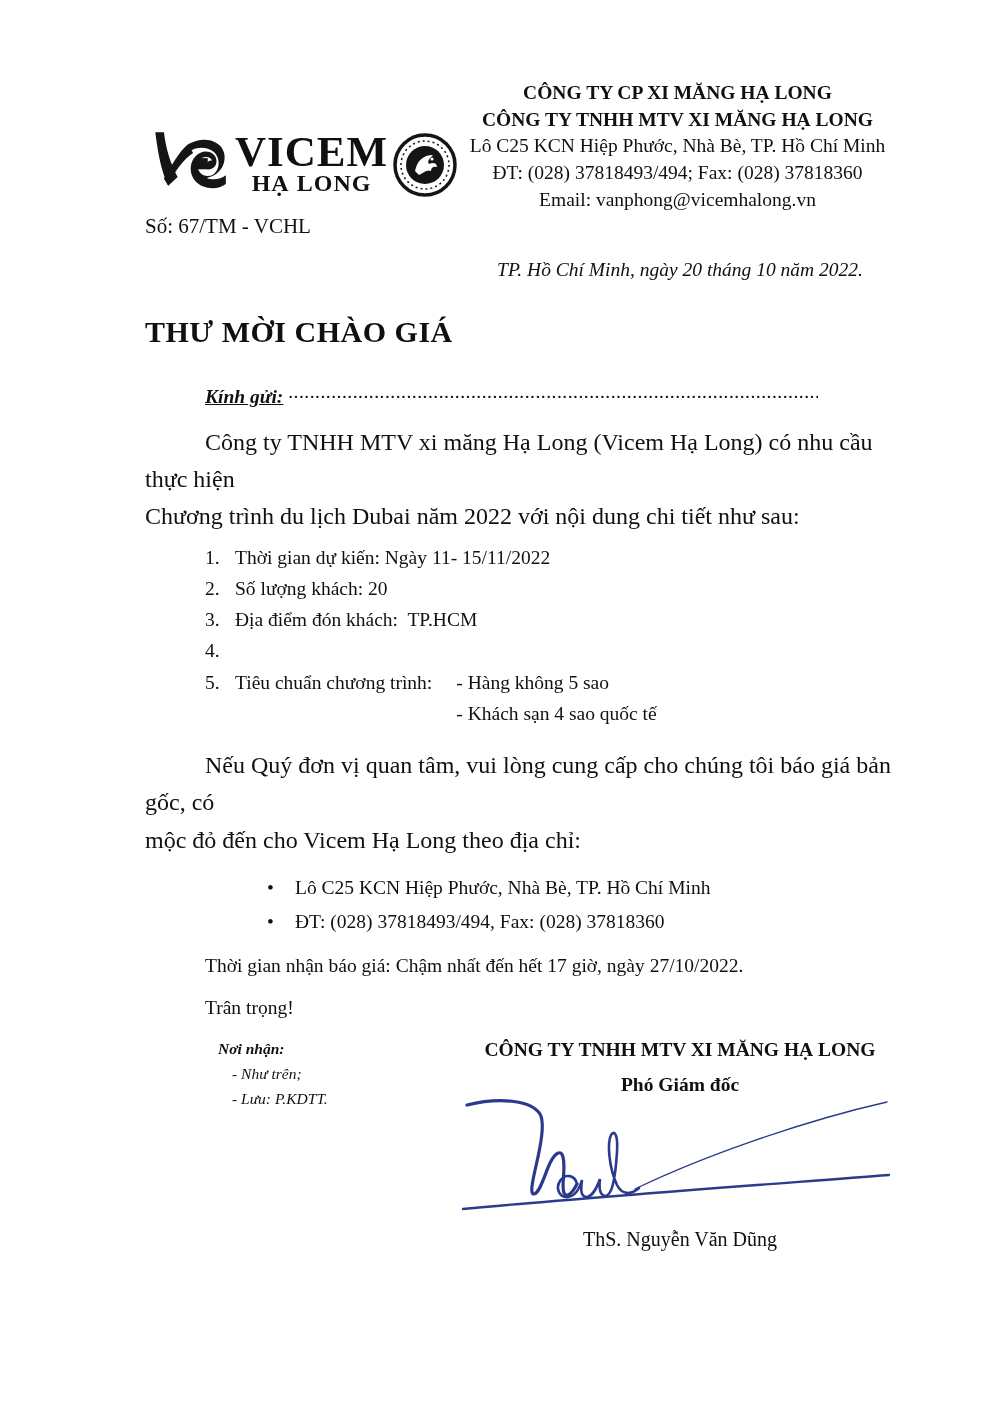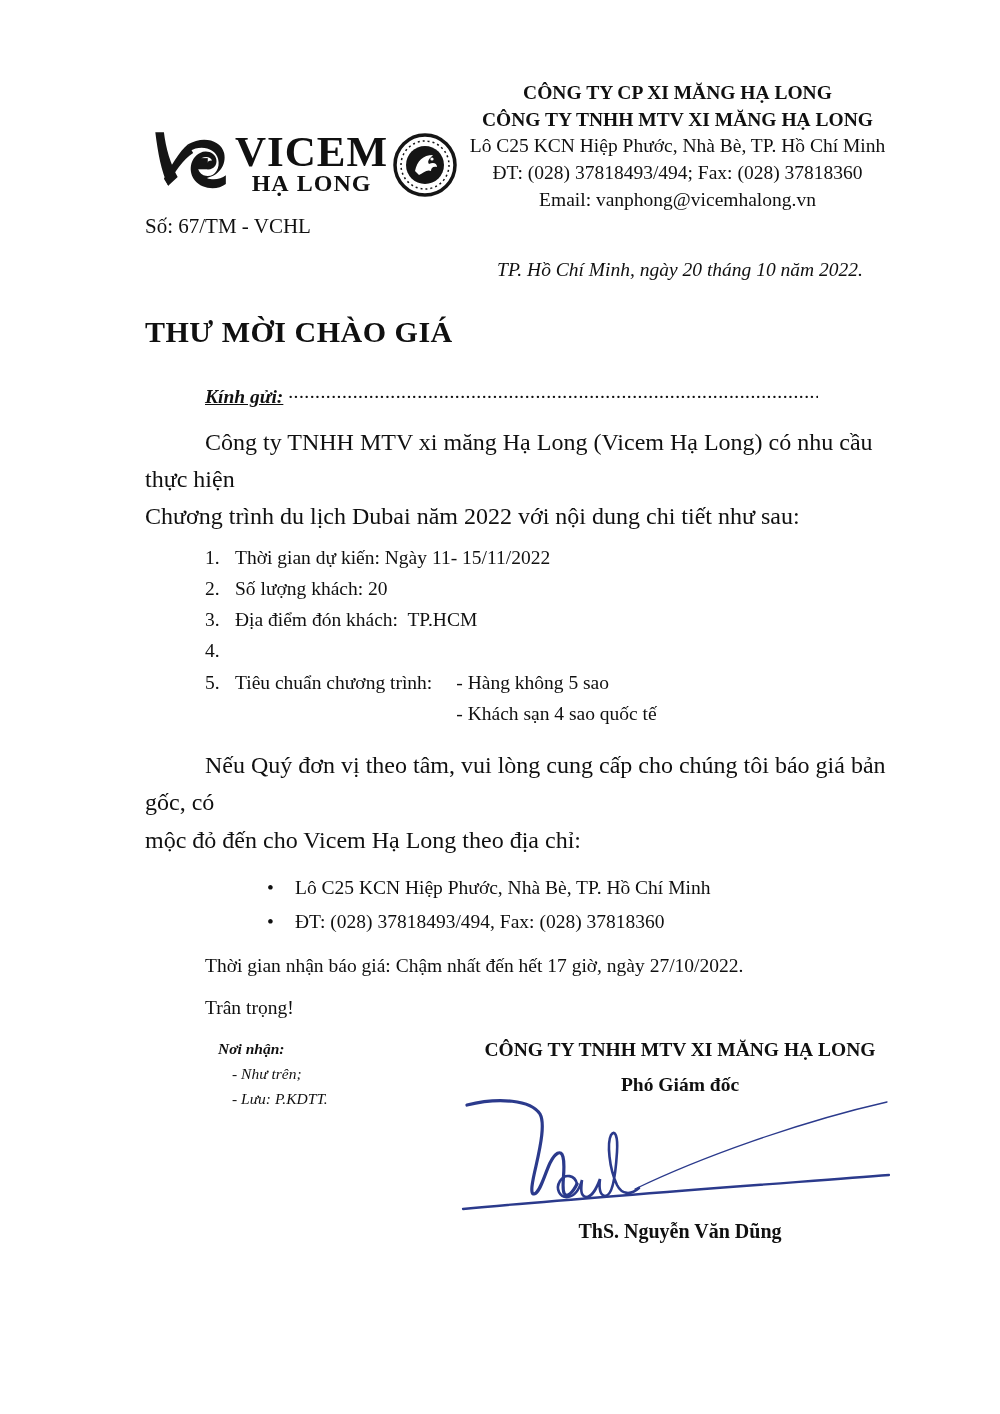--- a/index.html
+++ b/index.html
@@ -52,21 +52,21 @@
   
   .bottom{display:flex;margin-top:14px;}
   .recipients{width:310px;box-sizing:border-box;padding-left:73px;flex-shrink:0;
               font-size:15.5px;font-style:italic;line-height:1.35;}
   .rec-label{font-weight:bold;}
   .rec-line{padding-left:14px;margin-top:4px;}
   .sign-block{flex:1;text-align:center;}
   .sign-co{font-weight:bold;font-size:19.5px;}
   .sign-title{font-weight:bold;font-size:19.5px;margin-top:13px;}
   .signature-svg{width:442px;height:116px;margin-top:0px;}
-  .sign-name{font-weight:bold;font-size:20px;margin-top:4px;}
+  .sign-name{font-weight:normal;font-size:20px;margin-top:12px;}
 </style>
 </head>
 <body>
 
 <div class="page">
 
   <header class="letterhead">
     <div class="lh-left">
       <div class="logo-row">
         <svg class="logo-mark" viewBox="0 0 100 84" xmlns="http://www.w3.org/2000/svg">
@@ -132,21 +132,21 @@
       <span class="num">5.</span>
       <span>Tiêu chuẩn chương trình:</span>
       <div class="sub-col">
         <div>- Hàng không 5 sao</div>
         <div>- Khách sạn 4 sao quốc tế</div>
       </div>
     </div>
   </div>
 
   <p class="para">
-    <span class="line indent">Nếu Quý đơn vị theo tâm, vui lòng cung cấp cho chúng tôi báo giá bản gốc, có</span>
+    <span class="line indent">Nếu Quý đơn vị quan tâm, vui lòng cung cấp cho chúng tôi báo giá bản gốc, có</span>
     <span class="line">mộc đỏ đến cho Vicem Hạ Long theo địa chỉ:</span>
   </p>
 
   <div class="bullet-list">
     <div class="bullet-row">
       <span class="bullet">•</span>
       <span>Lô C25 KCN Hiệp Phước, Nhà Bè, TP. Hồ Chí Minh</span>
     </div>
     <div class="bullet-row">
       <span class="bullet">•</span>

